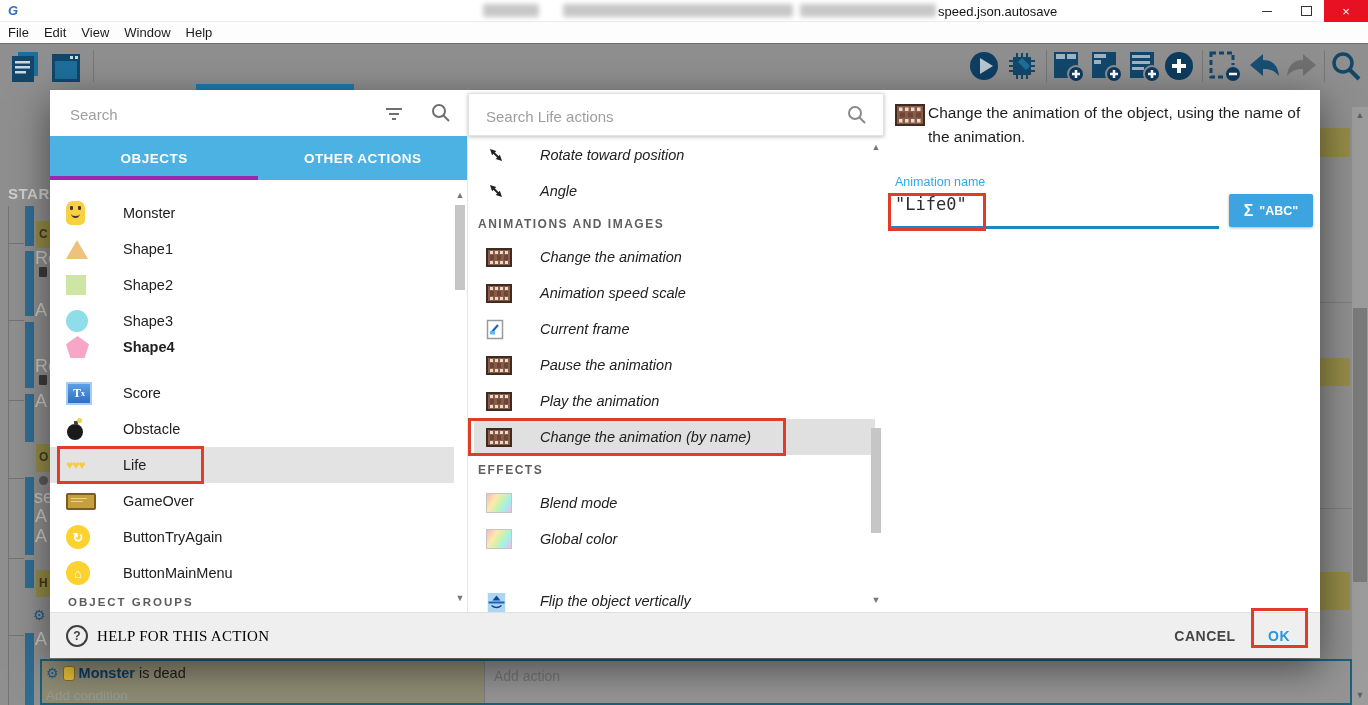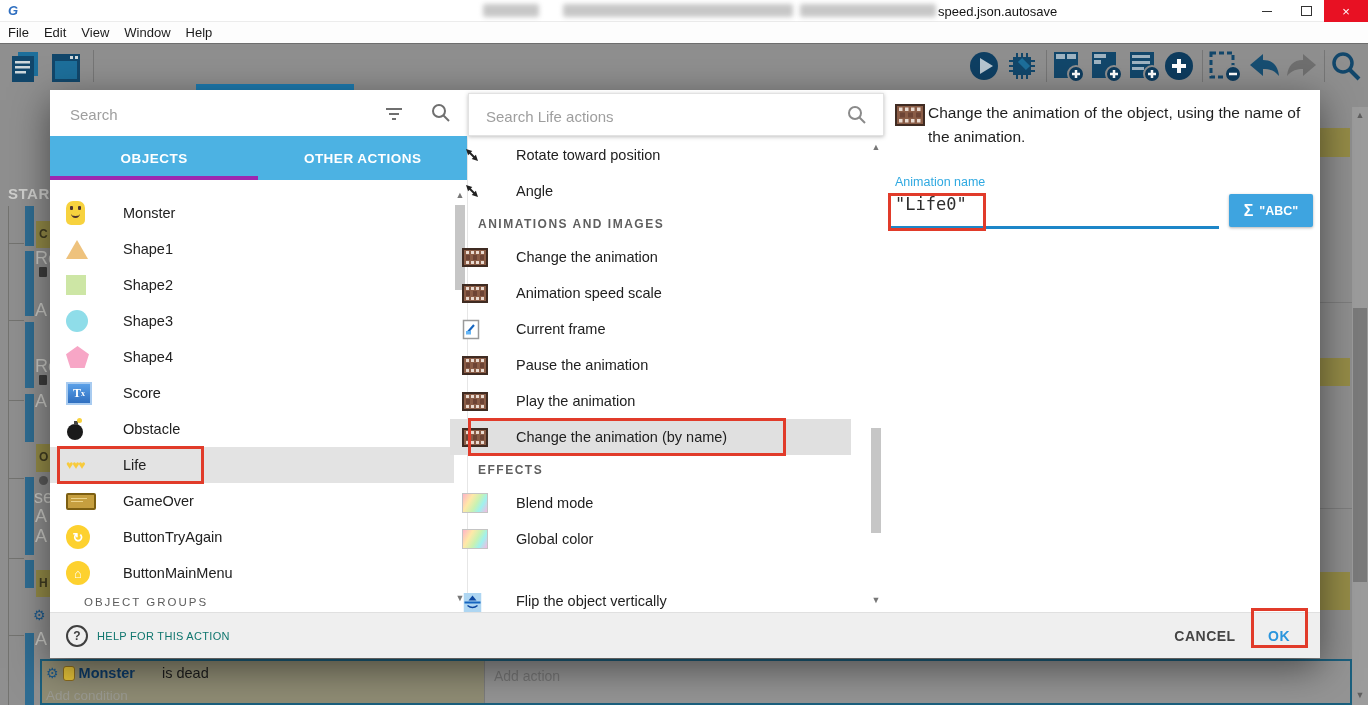--- a/index.html
+++ b/index.html
@@ -40,66 +40,66 @@
   .sb-thumb{position:absolute;left:1353px;top:308px;width:14px;height:274px;background:#7a7a7a;}
   .sb-arrow{position:absolute;left:1354px;width:12px;font-size:9px;color:#5f5f5f;text-align:center;}
 
   
   .event-row{position:absolute;left:40px;top:659px;width:1312px;height:46px;border:2px solid #1b607e;box-sizing:border-box;z-index:2;background:#949494;}
   .cond-cell{position:absolute;left:0;top:0;width:443px;height:100%;background:#8f8c74;border-right:1px solid #7c7c7c;box-sizing:border-box;}
   .cond-line{position:absolute;left:4px;top:4px;display:flex;align-items:center;gap:4px;font-size:14.5px;}
   .gear-glyph{font-size:14px;color:#1d5a8c;line-height:1;}
   .mini-monster{width:10px;height:13px;background:#e8c53a;border:1px solid #8d6e20;border-radius:3px;}
   .cond-obj{font-weight:bold;color:#0d3a66;}
-  .cond-suffix{color:#1c1c1c;margin-left:23px;}
+  .cond-suffix{color:#1c1c1c;}
   .add-link{position:absolute;color:#9b9b93;font-size:13.5px;}
 
   
   .dialog{position:absolute;left:50px;top:90px;width:1270px;height:568px;background:#fff;z-index:5;box-shadow:0 10px 36px rgba(0,0,0,.5);}
   .dlg-search-left{position:absolute;left:0;top:0;width:417px;height:46px;background:#fff;}
   .search-input{position:absolute;left:18px;top:8px;width:290px;height:30px;border:0;outline:0;background:transparent;font-size:15px;color:#444;font-family:"Liberation Sans",sans-serif;}
   .search-input::placeholder{color:#9e9e9e;opacity:1;}
   .tabbar{position:absolute;left:0;top:46px;width:417px;height:44px;background:#4cb2e3;display:flex;}
   .tab{flex:1;display:flex;align-items:center;justify-content:center;color:#fff;font-weight:bold;font-size:13.5px;letter-spacing:.5px;}
   .tab-underline{position:absolute;left:0;top:86px;width:208px;height:4px;background:#9c27b0;z-index:2;}
   .obj-row{position:absolute;left:0;width:404px;height:36px;display:flex;align-items:center;padding-left:16px;box-sizing:border-box;gap:0;}
   .obj-row.sel{background:#e3e3e3;}
   .obj-ic{width:40px;display:flex;justify-content:flex-start;align-items:center;flex-shrink:0;}
   .obj-label{font-size:14.5px;color:#212121;padding-left:17px;}
-  .groups-header{position:absolute;left:34px;top:501px;height:21px;font-size:11.5px;font-weight:normal;letter-spacing:2px;color:#5c5c5c;display:flex;align-items:center;}
+  .groups-header{position:absolute;left:18px;top:501px;height:21px;font-size:11.5px;font-weight:bold;letter-spacing:2px;color:#5c5c5c;display:flex;align-items:center;}
   .lscroll-up{position:absolute;left:404px;top:100px;width:12px;font-size:9px;color:#777;text-align:center;}
   .lscroll-dn{position:absolute;left:404px;top:503px;width:12px;font-size:9px;color:#777;text-align:center;}
   .lscroll-thumb{position:absolute;left:405px;top:115px;width:10px;height:85px;background:#c6c6c6;}
 
   .mid-search{position:absolute;left:418px;top:3px;width:416px;height:43px;background:#fff;border:1px solid #e2e2e2;box-sizing:border-box;box-shadow:0 1px 4px rgba(0,0,0,.25);}
   .mid-input{position:absolute;left:15px;top:7px;width:330px;height:28px;border:0;outline:0;font-size:15px;color:#444;background:transparent;font-family:"Liberation Sans",sans-serif;}
   .mid-input::placeholder{color:#9e9e9e;opacity:1;}
   .mid-divider{position:absolute;left:417px;top:46px;width:1px;height:476px;background:#e6e6e6;}
-  .mid-row{position:absolute;left:400px;width:401px;height:36px;display:flex;align-items:center;padding-left:12px;box-sizing:border-box;}
+  .mid-row{position:absolute;left:424px;width:401px;height:36px;display:flex;align-items:center;padding-left:12px;box-sizing:border-box;font-style:italic;}
   .mid-row.sel{background:#e0e0e0;}
   .mid-ic{width:42px;display:flex;align-items:center;flex-shrink:0;}
   .mid-label{font-size:14.5px;color:#212121;padding-left:12px;}
   .mid-header{position:absolute;left:428px;height:30px;display:flex;align-items:center;font-size:12px;font-weight:bold;color:#5f5f5f;letter-spacing:1.5px;}
   .mscroll-up{position:absolute;left:820px;top:52px;width:12px;font-size:9px;color:#777;text-align:center;}
   .mscroll-dn{position:absolute;left:820px;top:505px;width:12px;font-size:9px;color:#777;text-align:center;}
   .mscroll-thumb{position:absolute;left:821px;top:338px;width:10px;height:105px;background:#c6c6c6;}
 
   .desc-icon{position:absolute;left:845px;top:14px;}
   .desc-text{position:absolute;left:878px;top:11px;width:392px;font-size:15.5px;line-height:24px;color:#1f1f1f;}
   .param-label{position:absolute;left:845px;top:85px;font-size:12.5px;color:#2fa9e1;}
   .param-value{position:absolute;left:845px;top:104px;font-size:17px;color:#2d2d2d;font-family:"DejaVu Sans Mono",monospace;}
   .param-underline{position:absolute;left:838px;top:136px;width:331px;height:3px;background:#1d86c8;}
   .expr-btn{position:absolute;left:1179px;top:104px;width:84px;height:33px;background:#3ea4e0;border-radius:2px;box-shadow:0 1px 3px rgba(0,0,0,.3);display:flex;align-items:center;justify-content:center;gap:6px;color:#fff;}
   .expr-sigma{font-size:16px;font-weight:bold;}
   .expr-lbl{font-size:12.5px;font-weight:bold;}
 
   .dlg-footer{position:absolute;left:0;top:522px;width:1270px;height:46px;background:#efefef;border-top:1px solid #e0e0e0;box-sizing:border-box;}
   .help-wrap{position:absolute;left:16px;top:0;height:46px;display:flex;align-items:center;gap:9px;}
   .help-circle{width:18px;height:18px;border:2px solid #3f3f3f;border-radius:50%;display:flex;align-items:center;justify-content:center;font-size:12px;font-weight:bold;color:#3f3f3f;}
-  .help-label{font-size:11px;color:#0f766e;letter-spacing:.3px;}
+  .help-label{font-size:15px;color:#000000;letter-spacing:.3px;font-family:Liberation Serif, serif;}
   .btn-cancel{position:absolute;left:1110px;top:0;width:90px;height:46px;line-height:46px;text-align:center;font-size:14px;font-weight:bold;color:#454545;letter-spacing:.5px;}
   .btn-ok{position:absolute;left:1203px;top:0;width:52px;height:46px;line-height:46px;text-align:center;font-size:14px;font-weight:bold;color:#2a95dd;letter-spacing:.5px;}
 
   .ann{position:absolute;border:3px solid #e13b2a;box-sizing:border-box;z-index:30;}
 
   
   .ic-monster{width:19px;height:24px;background:#f7d23e;border-radius:7px 7px 5px 5px;position:relative;display:inline-block;}
   .ic-monster .e1,.ic-monster .e2{position:absolute;width:3px;height:4px;background:#4e342e;top:5px;border-radius:1px;}
   .ic-monster .e1{left:4px;}.ic-monster .e2{right:4px;}
   .ic-monster .m{position:absolute;left:5px;top:11px;width:9px;height:4px;border-bottom:2px solid #4e342e;border-radius:0 0 5px 5px;}
@@ -334,21 +334,21 @@
           <span class="ic-sq"></span>
         </span>
       <span class="obj-label">Shape2</span>
     </div>
     <div class="obj-row" style="top:213px;">
       <span class="obj-ic">
           <span class="ic-circ"></span>
         </span>
       <span class="obj-label">Shape3</span>
     </div>
-    <div class="obj-row" style="top:249px;">
+    <div class="obj-row" style="top:239px;font-weight:bold;">
       <span class="obj-ic">
           <span class="ic-pent"></span>
         </span>
       <span class="obj-label">Shape4</span>
     </div>
     <div class="obj-row" style="top:285px;">
       <span class="obj-ic">
           <span class="ic-score">T<sub>x</sub></span>
         </span>
       <span class="obj-label">Score</span>

